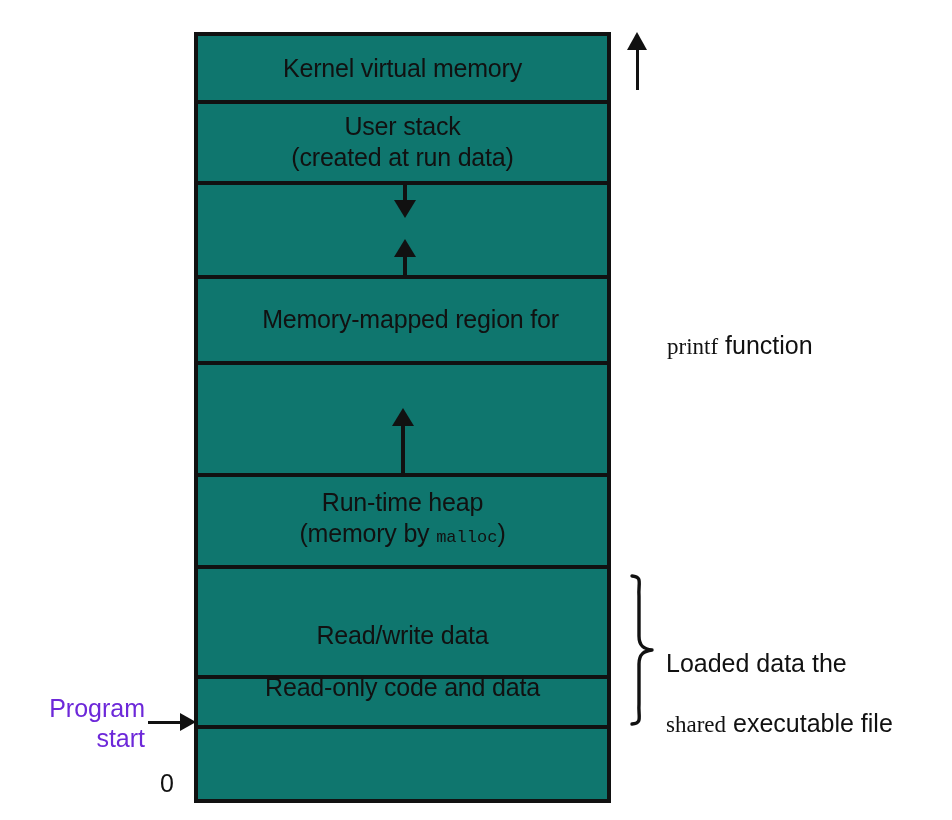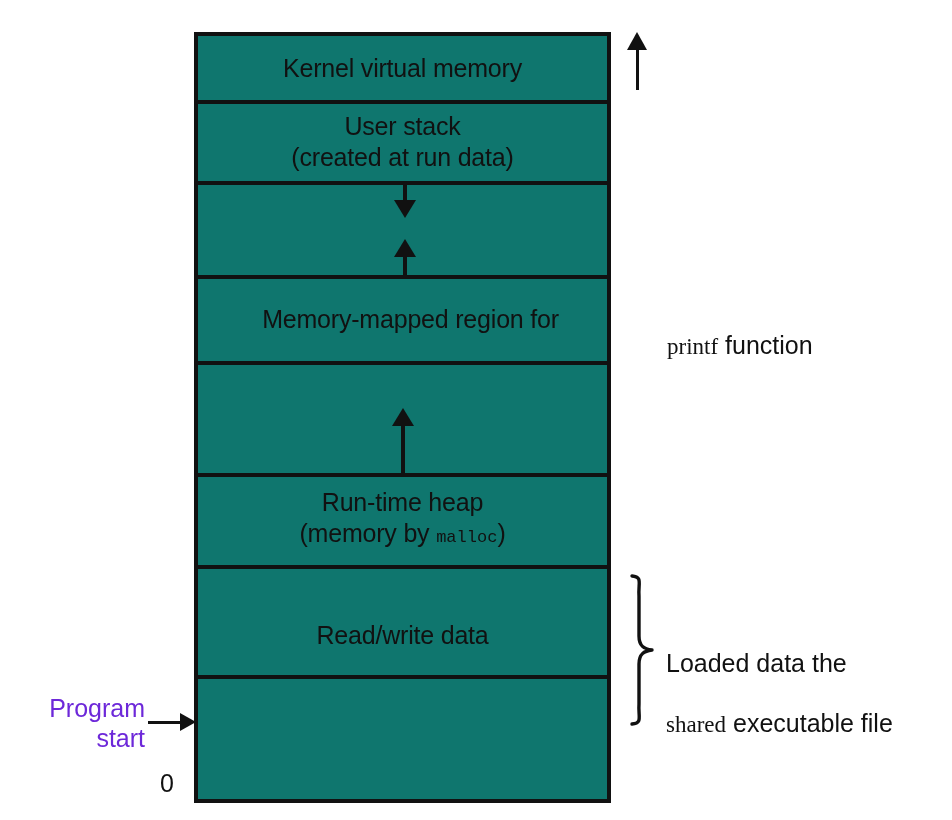--- a/index.html
+++ b/index.html
@@ -195,20 +195,23 @@
       <div class="seg-label">Run-time heap</div>
       <div class="seg-label">
         <span>(memory by </span><span class="mono">malloc</span><span>)</span>
       </div>
     </div>
 
     <div class="seg divider-bottom" style="top:530px; height:82px;margin-top:28px;">
       <div class="seg-label">Read/write data</div>
     </div>
 
+    <div class="seg divider-bottom" style="top:612px; height:78px;">
+      <div class="seg-label">Read-only code and data</div>
+    </div>
 
     <div class="seg" style="top:690px; height:81px;"></div>
 
   </div>
 
   <div class="kern-arrow-head"></div>
   <div class="kern-arrow-shaft"></div>
 
 
   <div class="annot" style="left:667px; top:300px; width:270px;">

